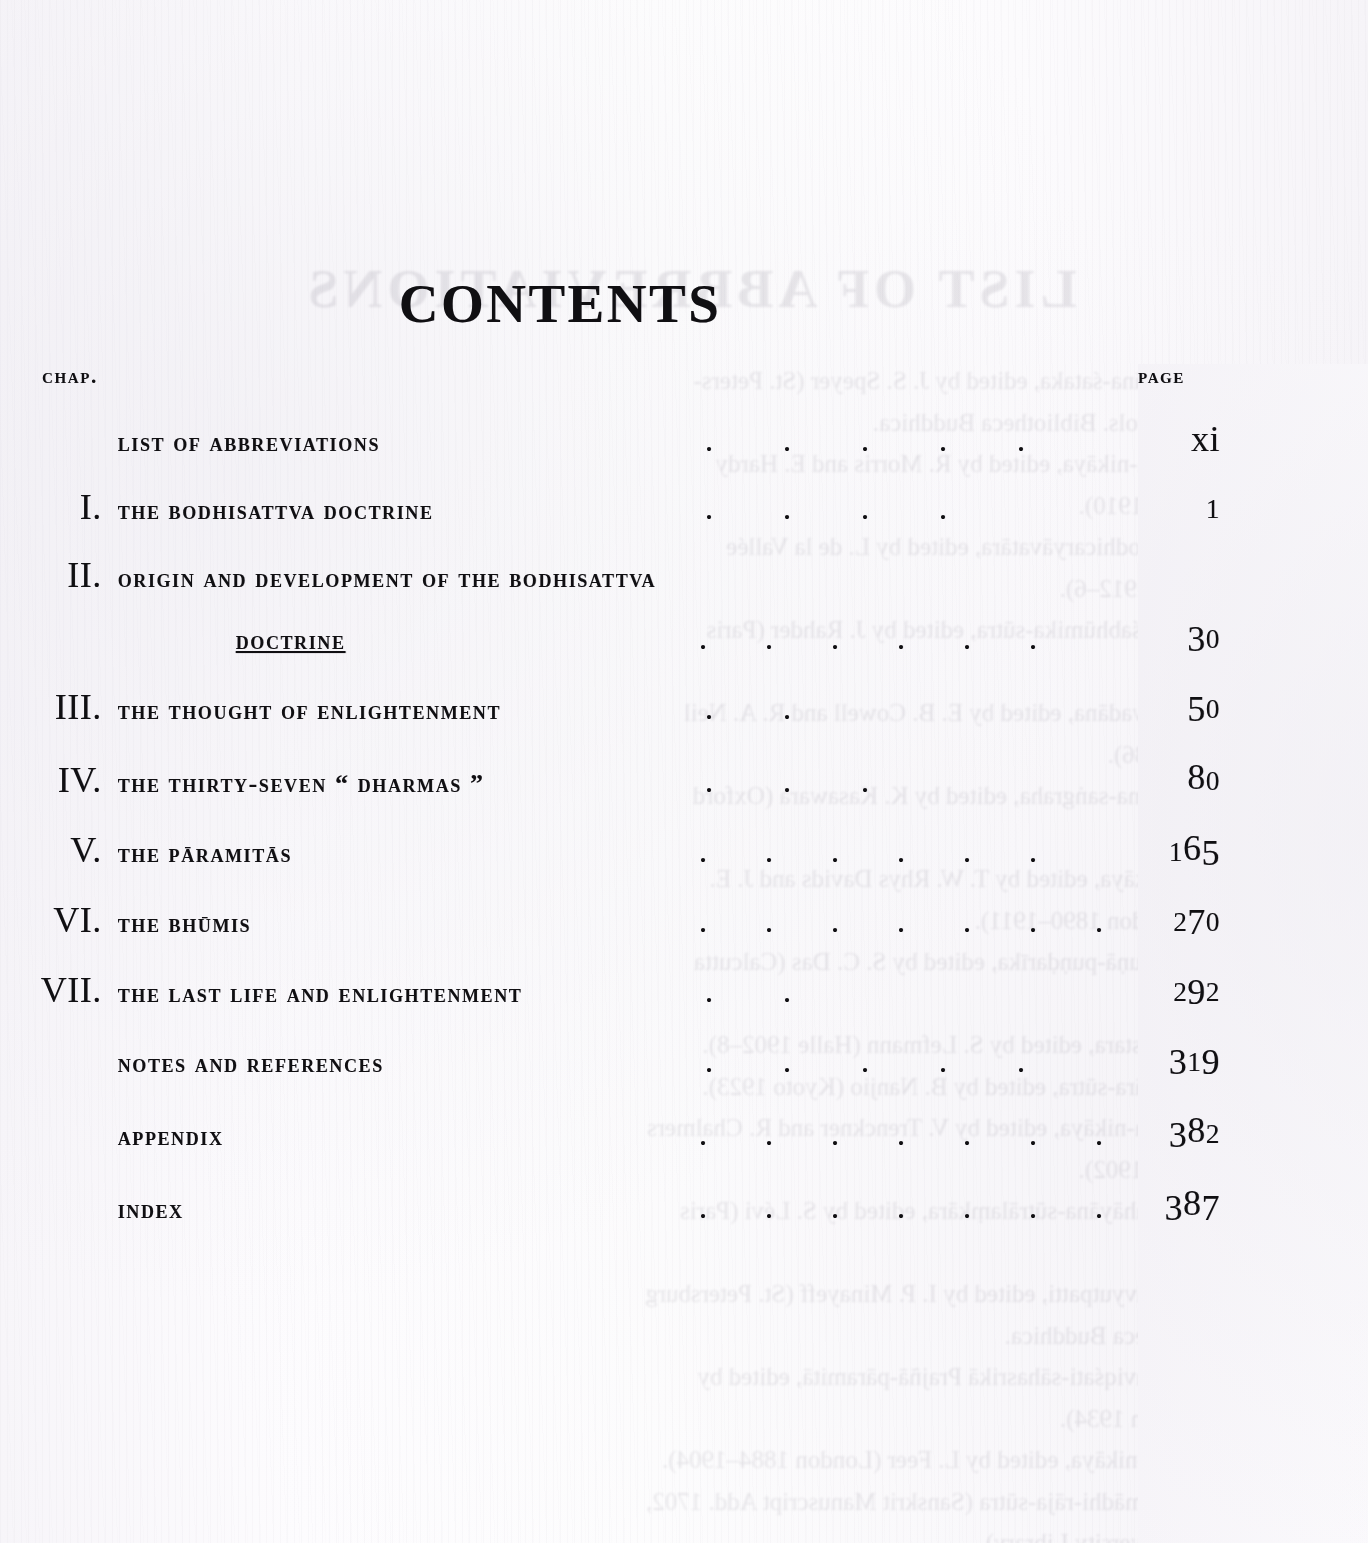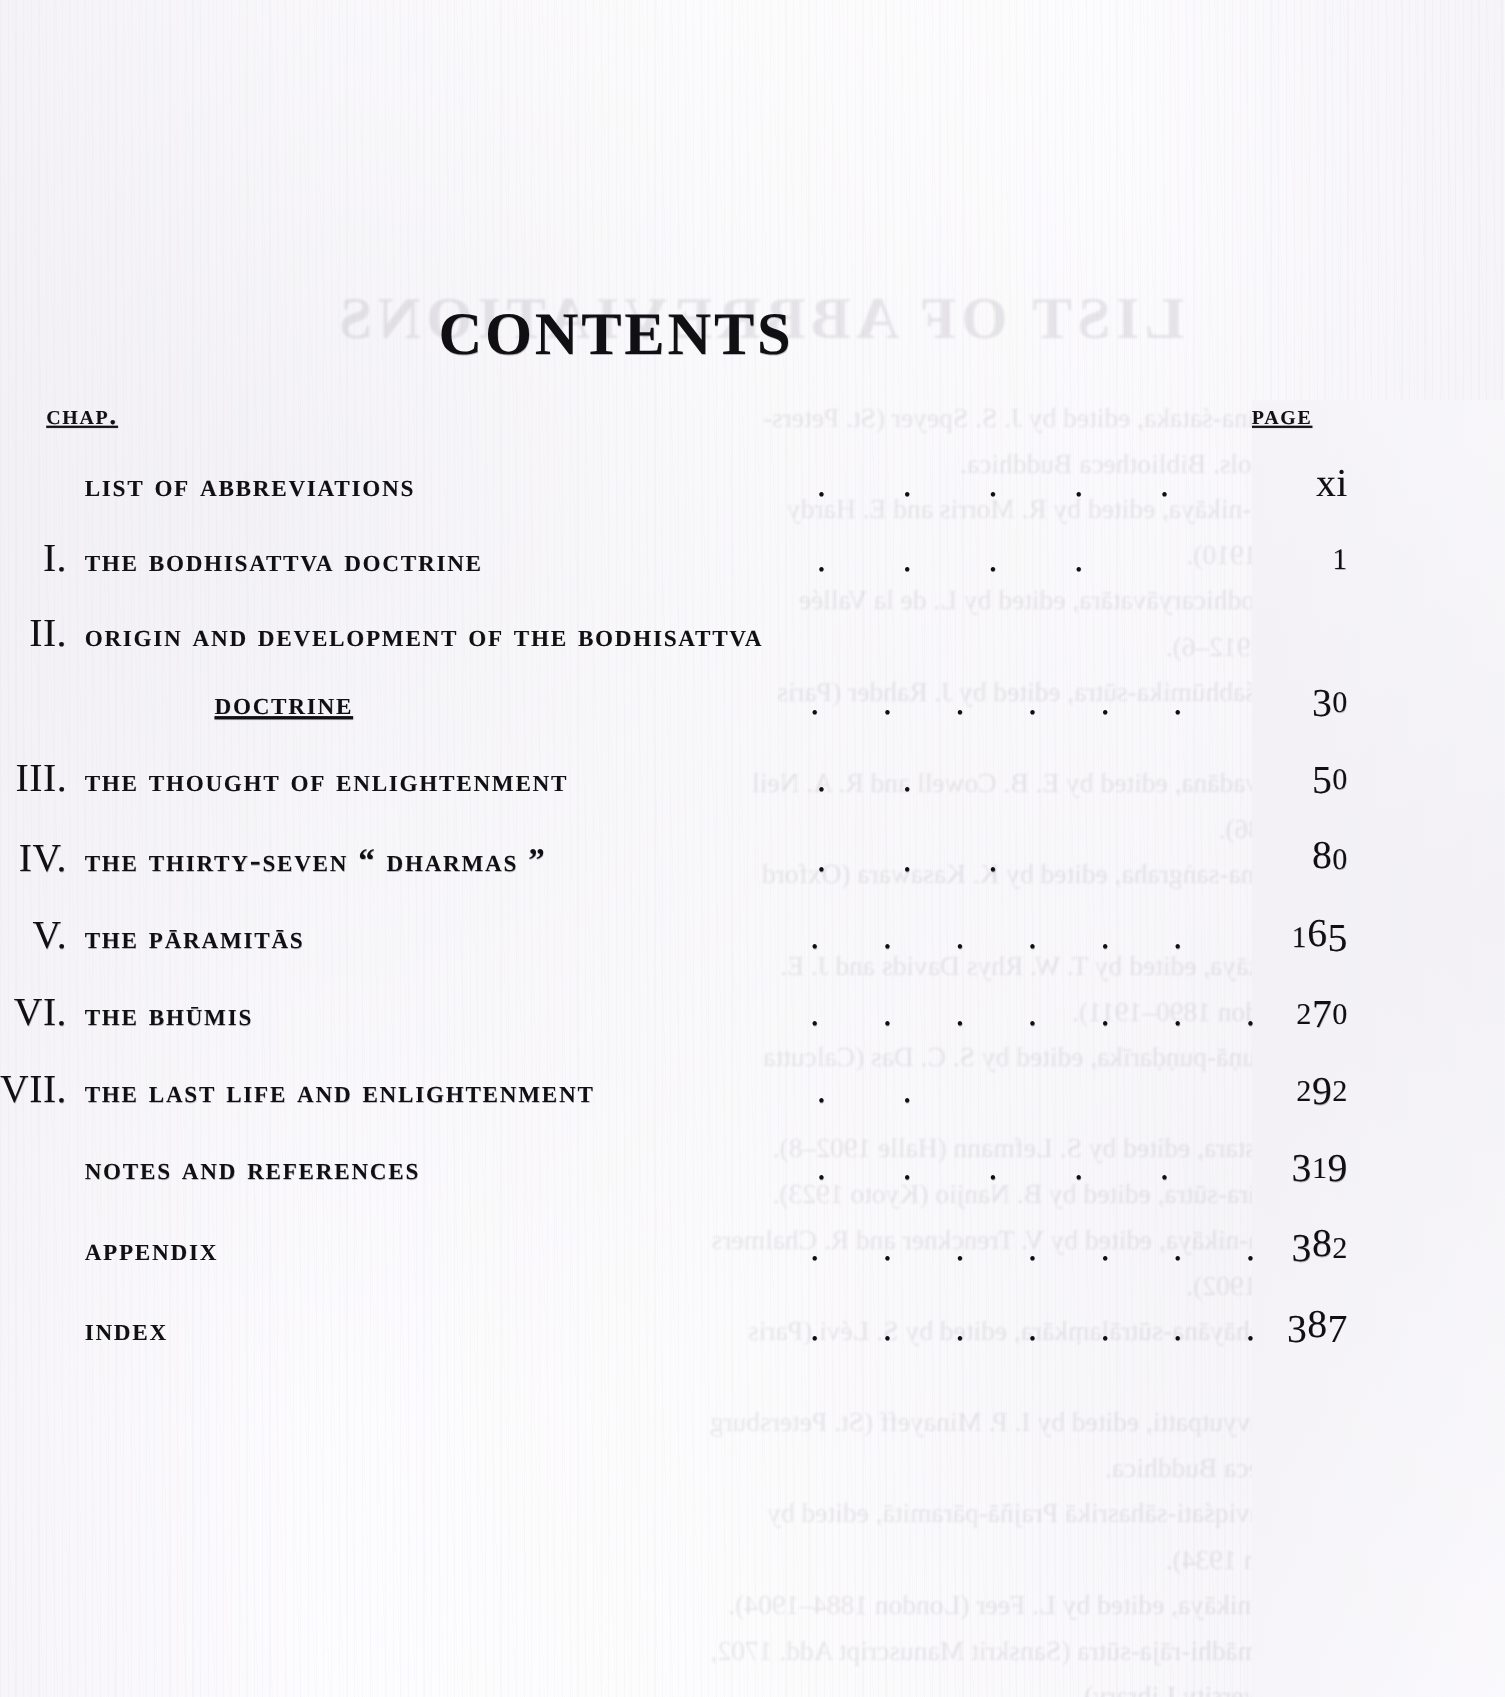--- a/index.html
+++ b/index.html
@@ -88,26 +88,25 @@
     text-align: center;
     font-size: 55px;
     font-weight: 700;
     letter-spacing: 2.5px;
     font-family: "Liberation Serif", "DejaVu Serif", serif;
   }
 
   .col-head {
     position: absolute;
     top: 364px;
-    font-size: 25px;
+    font-size: 21px;
     font-weight: 700;
     letter-spacing: 1.6px;
     font-variant: small-caps;
     text-transform: lowercase;
-    text-decoration: underline;
   }
   .col-head.chap { left: 42px; }
   .col-head.page { left: 1138px; }
 
   table.toc {
     position: absolute;
     top: 418px;
     left: 0;
     width: 1368px;
     border-collapse: collapse;
@@ -119,21 +118,21 @@
 
   .c-num {
     width: 155px;
     text-align: right;
     padding-right: 16px !important;
     font-size: 36px;
     letter-spacing: 0.5px;
     white-space: nowrap;
   }
   .c-title {
-    font-size: 30px;
+    font-size: 26px;
     font-variant: small-caps;
     text-transform: lowercase;
     letter-spacing: 1.6px;
     white-space: nowrap;
     font-weight: 600;
   }
   .c-title.indent { padding-left: 118px !important; text-decoration: underline; }
   .c-dots {
     width: 1px;
     white-space: nowrap;

